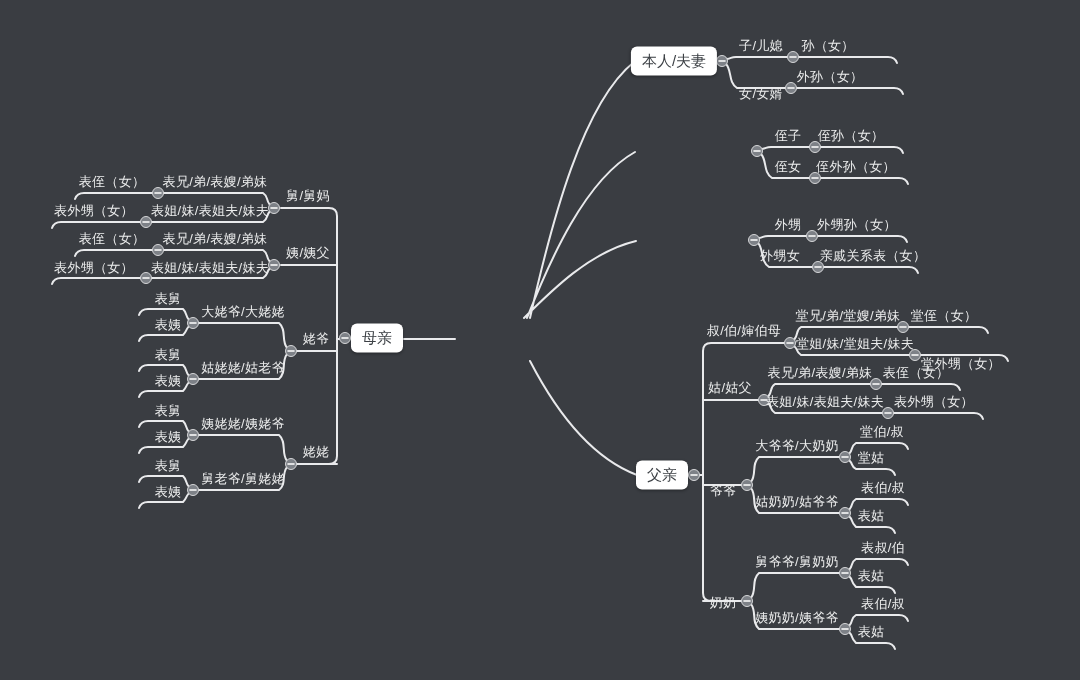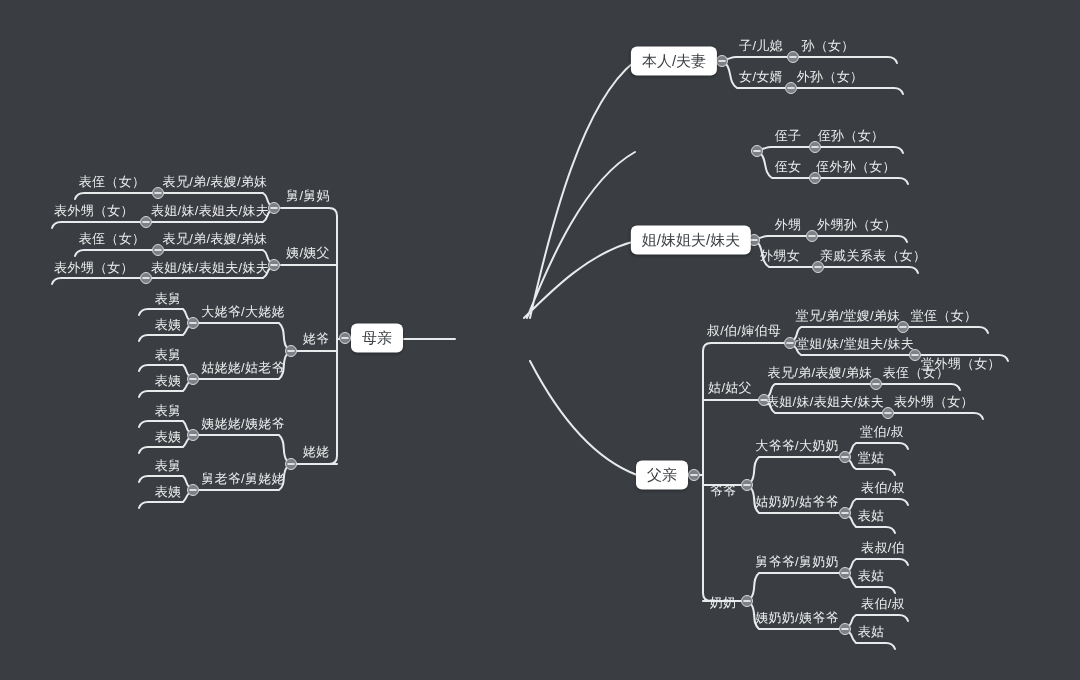--- a/index.html
+++ b/index.html
@@ -252,21 +252,20 @@
         </g>
       <g class="toggle" transform="translate(193,490)">
           <circle r="5.5"></circle>
           <line x1="-3" x2="3"></line>
         </g>
     </g>
   </svg>
 
   <div class="node" style="left:377px;top:338px">母亲</div>
   <div class="node" style="left:674px;top:61px">本人/夫妻</div>
-  <div class="node" style="left:691px;top:240px">姐/妹姐夫/妹夫</div>
   <div class="node" style="left:662px;top:475px">父亲</div>
 
   <div class="lbl" style="left:308px;top:196px">舅/舅妈</div>
   <div class="lbl" style="left:215px;top:182px">表兄/弟/表嫂/弟妹</div>
   <div class="lbl" style="left:112px;top:182px">表侄（女）</div>
   <div class="lbl" style="left:210px;top:211px">表姐/妹/表姐夫/妹夫</div>
   <div class="lbl" style="left:94px;top:211px">表外甥（女）</div>
   <div class="lbl" style="left:308px;top:253px">姨/姨父</div>
   <div class="lbl" style="left:215px;top:239px">表兄/弟/表嫂/弟妹</div>
   <div class="lbl" style="left:112px;top:239px">表侄（女）</div>
@@ -282,21 +281,21 @@
   <div class="lbl" style="left:316px;top:452px">姥姥</div>
   <div class="lbl" style="left:243px;top:424px">姨姥姥/姨姥爷</div>
   <div class="lbl" style="left:168px;top:411px">表舅</div>
   <div class="lbl" style="left:168px;top:437px">表姨</div>
   <div class="lbl" style="left:243px;top:479px">舅老爷/舅姥姥</div>
   <div class="lbl" style="left:168px;top:466px">表舅</div>
   <div class="lbl" style="left:168px;top:492px">表姨</div>
 
   <div class="lbl" style="left:761px;top:46px">子/儿媳</div>
   <div class="lbl" style="left:828px;top:46px">孙（女）</div>
-  <div class="lbl" style="left:761px;top:77px">女/女婿</div>
+  <div class="lbl" style="left:761px;top:94px">女/女婿</div>
   <div class="lbl" style="left:830px;top:77px">外孙（女）</div>
   <div class="lbl" style="left:788px;top:136px">侄子</div>
   <div class="lbl" style="left:851px;top:136px">侄孙（女）</div>
   <div class="lbl" style="left:788px;top:167px">侄女</div>
   <div class="lbl" style="left:856px;top:167px">侄外孙（女）</div>
   <div class="lbl" style="left:788px;top:225px">外甥</div>
   <div class="lbl" style="left:857px;top:225px">外甥孙（女）</div>
   <div class="lbl" style="left:780px;top:256px">外甥女</div>
   <div class="lbl" style="left:873px;top:256px">亲戚关系表（女）</div>
 

